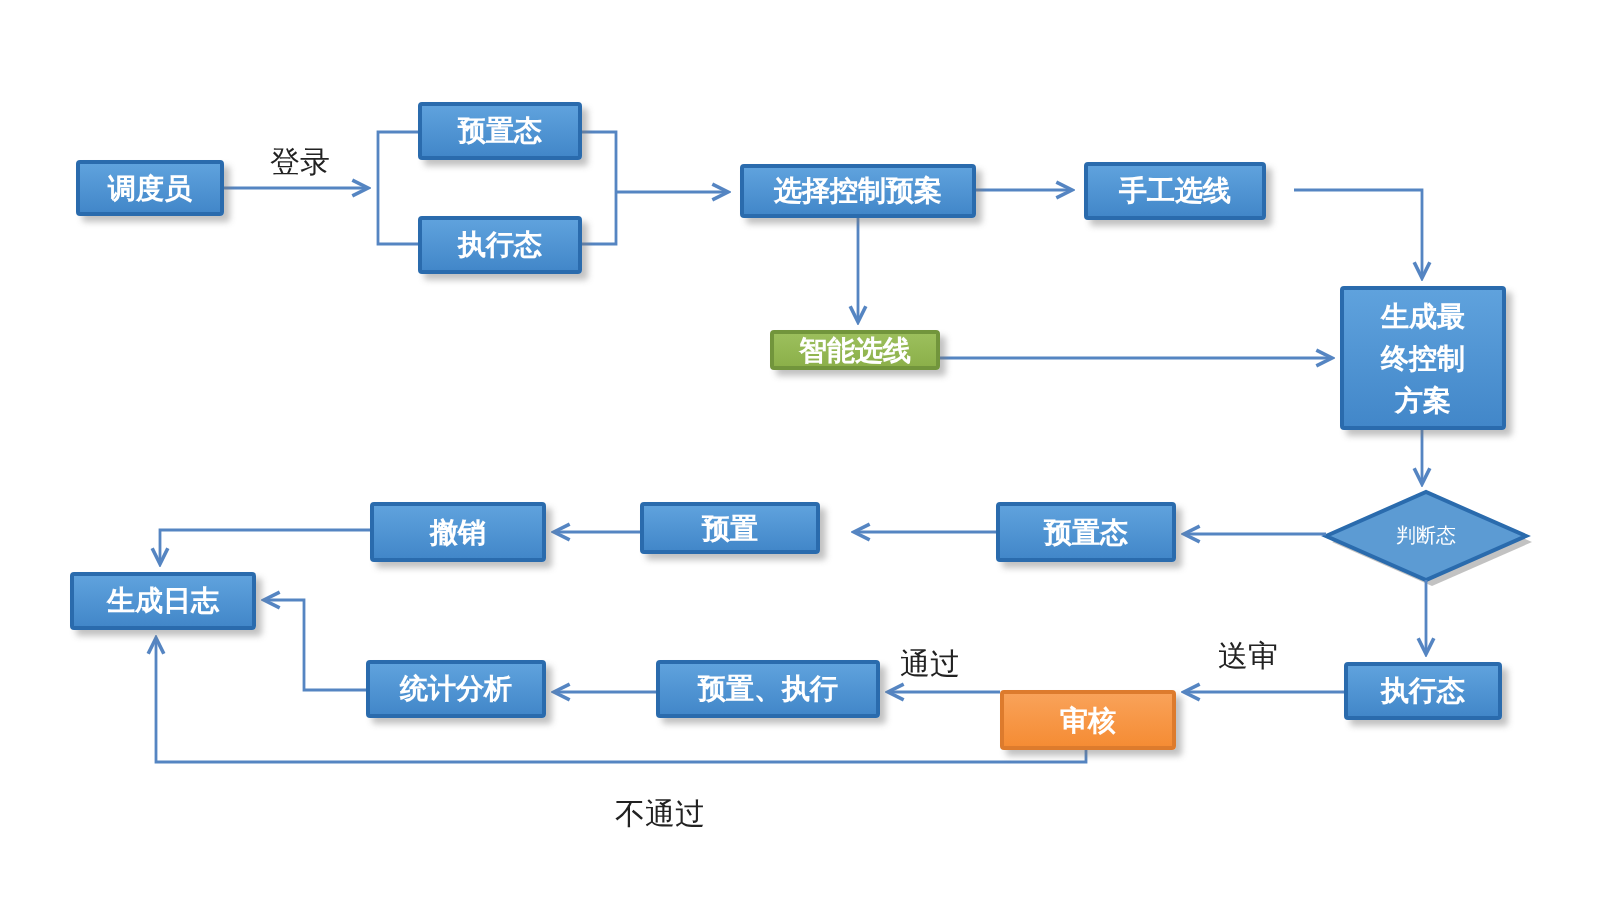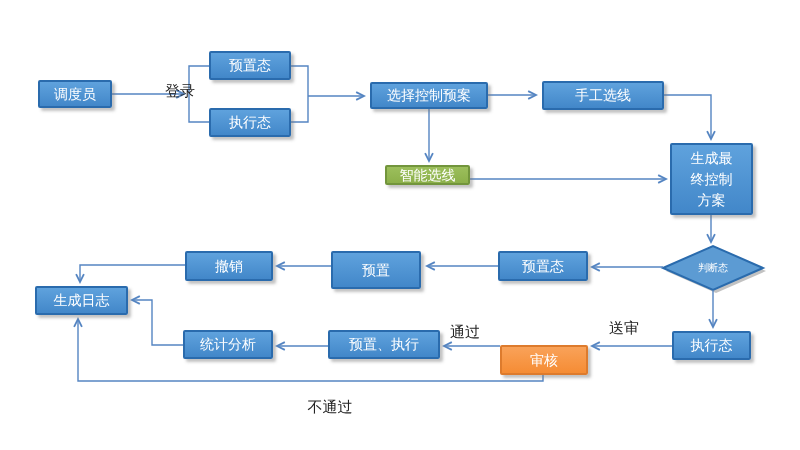--- a/index.html
+++ b/index.html
@@ -3,21 +3,21 @@
 <meta charset="utf-8">
 <style>
   html,body{margin:0;padding:0;background:#fff;}
   #canvas{
     position:relative;width:800px;height:450px;background:#fff;overflow:hidden;
     font-family:"Liberation Sans","DejaVu Sans",sans-serif;
   }
   #wires{position:absolute;left:0;top:0;width:800px;height:450px;pointer-events:none;}
   .node{
     position:absolute;display:flex;align-items:center;justify-content:center;
-    text-align:center;color:#fff;font-weight:normal;font-size:14px;line-height:21px;
+    text-align:center;color:#fff;font-weight:bold;font-size:14px;line-height:21px;
     box-sizing:border-box;border-radius:2px;
     box-shadow:3px 3px 3px rgba(120,120,120,0.45);
   }
   .node.blue{
     background:linear-gradient(to bottom,#5fa2dd,#4287c9);
     border:2px solid var(--node-border,#2a6bad);
   }
   .node.green{
     background:linear-gradient(to bottom,#9cbf5c,#8cb04a);
     border:2px solid var(--green-border,#72953c);
@@ -91,45 +91,45 @@
   </svg>
 
   <div class="node blue" style="left:38px;top:80px;width:74px;height:28px;">调度员</div>
 
   <div class="node blue" style="left:209px;top:51px;width:82px;height:29px;">预置态</div>
 
   <div class="node blue" style="left:209px;top:108px;width:82px;height:29px;">执行态</div>
 
   <div class="node blue" style="left:370px;top:82px;width:118px;height:27px;">选择控制预案</div>
 
-  <div class="node blue" style="left:542px;top:81px;width:122px;height:29px;">手工选线</div>
+  <div class="node blue" style="left:542px;top:81px;width:91px;height:29px;">手工选线</div>
 
   <div class="node blue" style="left:670px;top:143px;width:83px;height:72px;padding:0 14px;">生成最终控制方案</div>
 
   <div class="node green" style="left:385px;top:165px;width:85px;height:20px;">智能选线</div>
 
   <div class="diamond-label" style="left:663px;top:246px;width:100px;height:44px;">判断态</div>
 
   <div class="node blue" style="left:498px;top:251px;width:90px;height:30px;">预置态</div>
 
-  <div class="node blue" style="left:331px;top:251px;width:90px;height:38px;">预置</div>
+  <div class="node blue" style="left:320px;top:251px;width:90px;height:26px;">预置</div>
 
   <div class="node blue" style="left:185px;top:251px;width:88px;height:30px;">撤销</div>
 
   <div class="node blue" style="left:35px;top:286px;width:93px;height:29px;">生成日志</div>
 
   <div class="node blue" style="left:183px;top:330px;width:90px;height:29px;">统计分析</div>
 
   <div class="node blue" style="left:328px;top:330px;width:112px;height:29px;">预置、执行</div>
 
   <div class="node orange" style="left:500px;top:330px;width:88px;height:30px;margin-top:15px;">审核</div>
 
   <div class="node blue" style="left:672px;top:331px;width:79px;height:29px;">执行态</div>
 
-  <div class="edge-label" style="left:128px;top:82px;width:44px;margin-left:30px;">登录</div>
+  <div class="edge-label" style="left:128px;top:72px;width:44px;">登录</div>
 
   <div class="edge-label" style="left:443px;top:323px;width:44px;">通过</div>
 
   <div class="edge-label" style="left:602px;top:319px;width:44px;">送审</div>
 
   <div class="edge-label" style="left:297px;top:398px;width:66px;">不通过</div>
 
 </div>
 
 </body></html>

